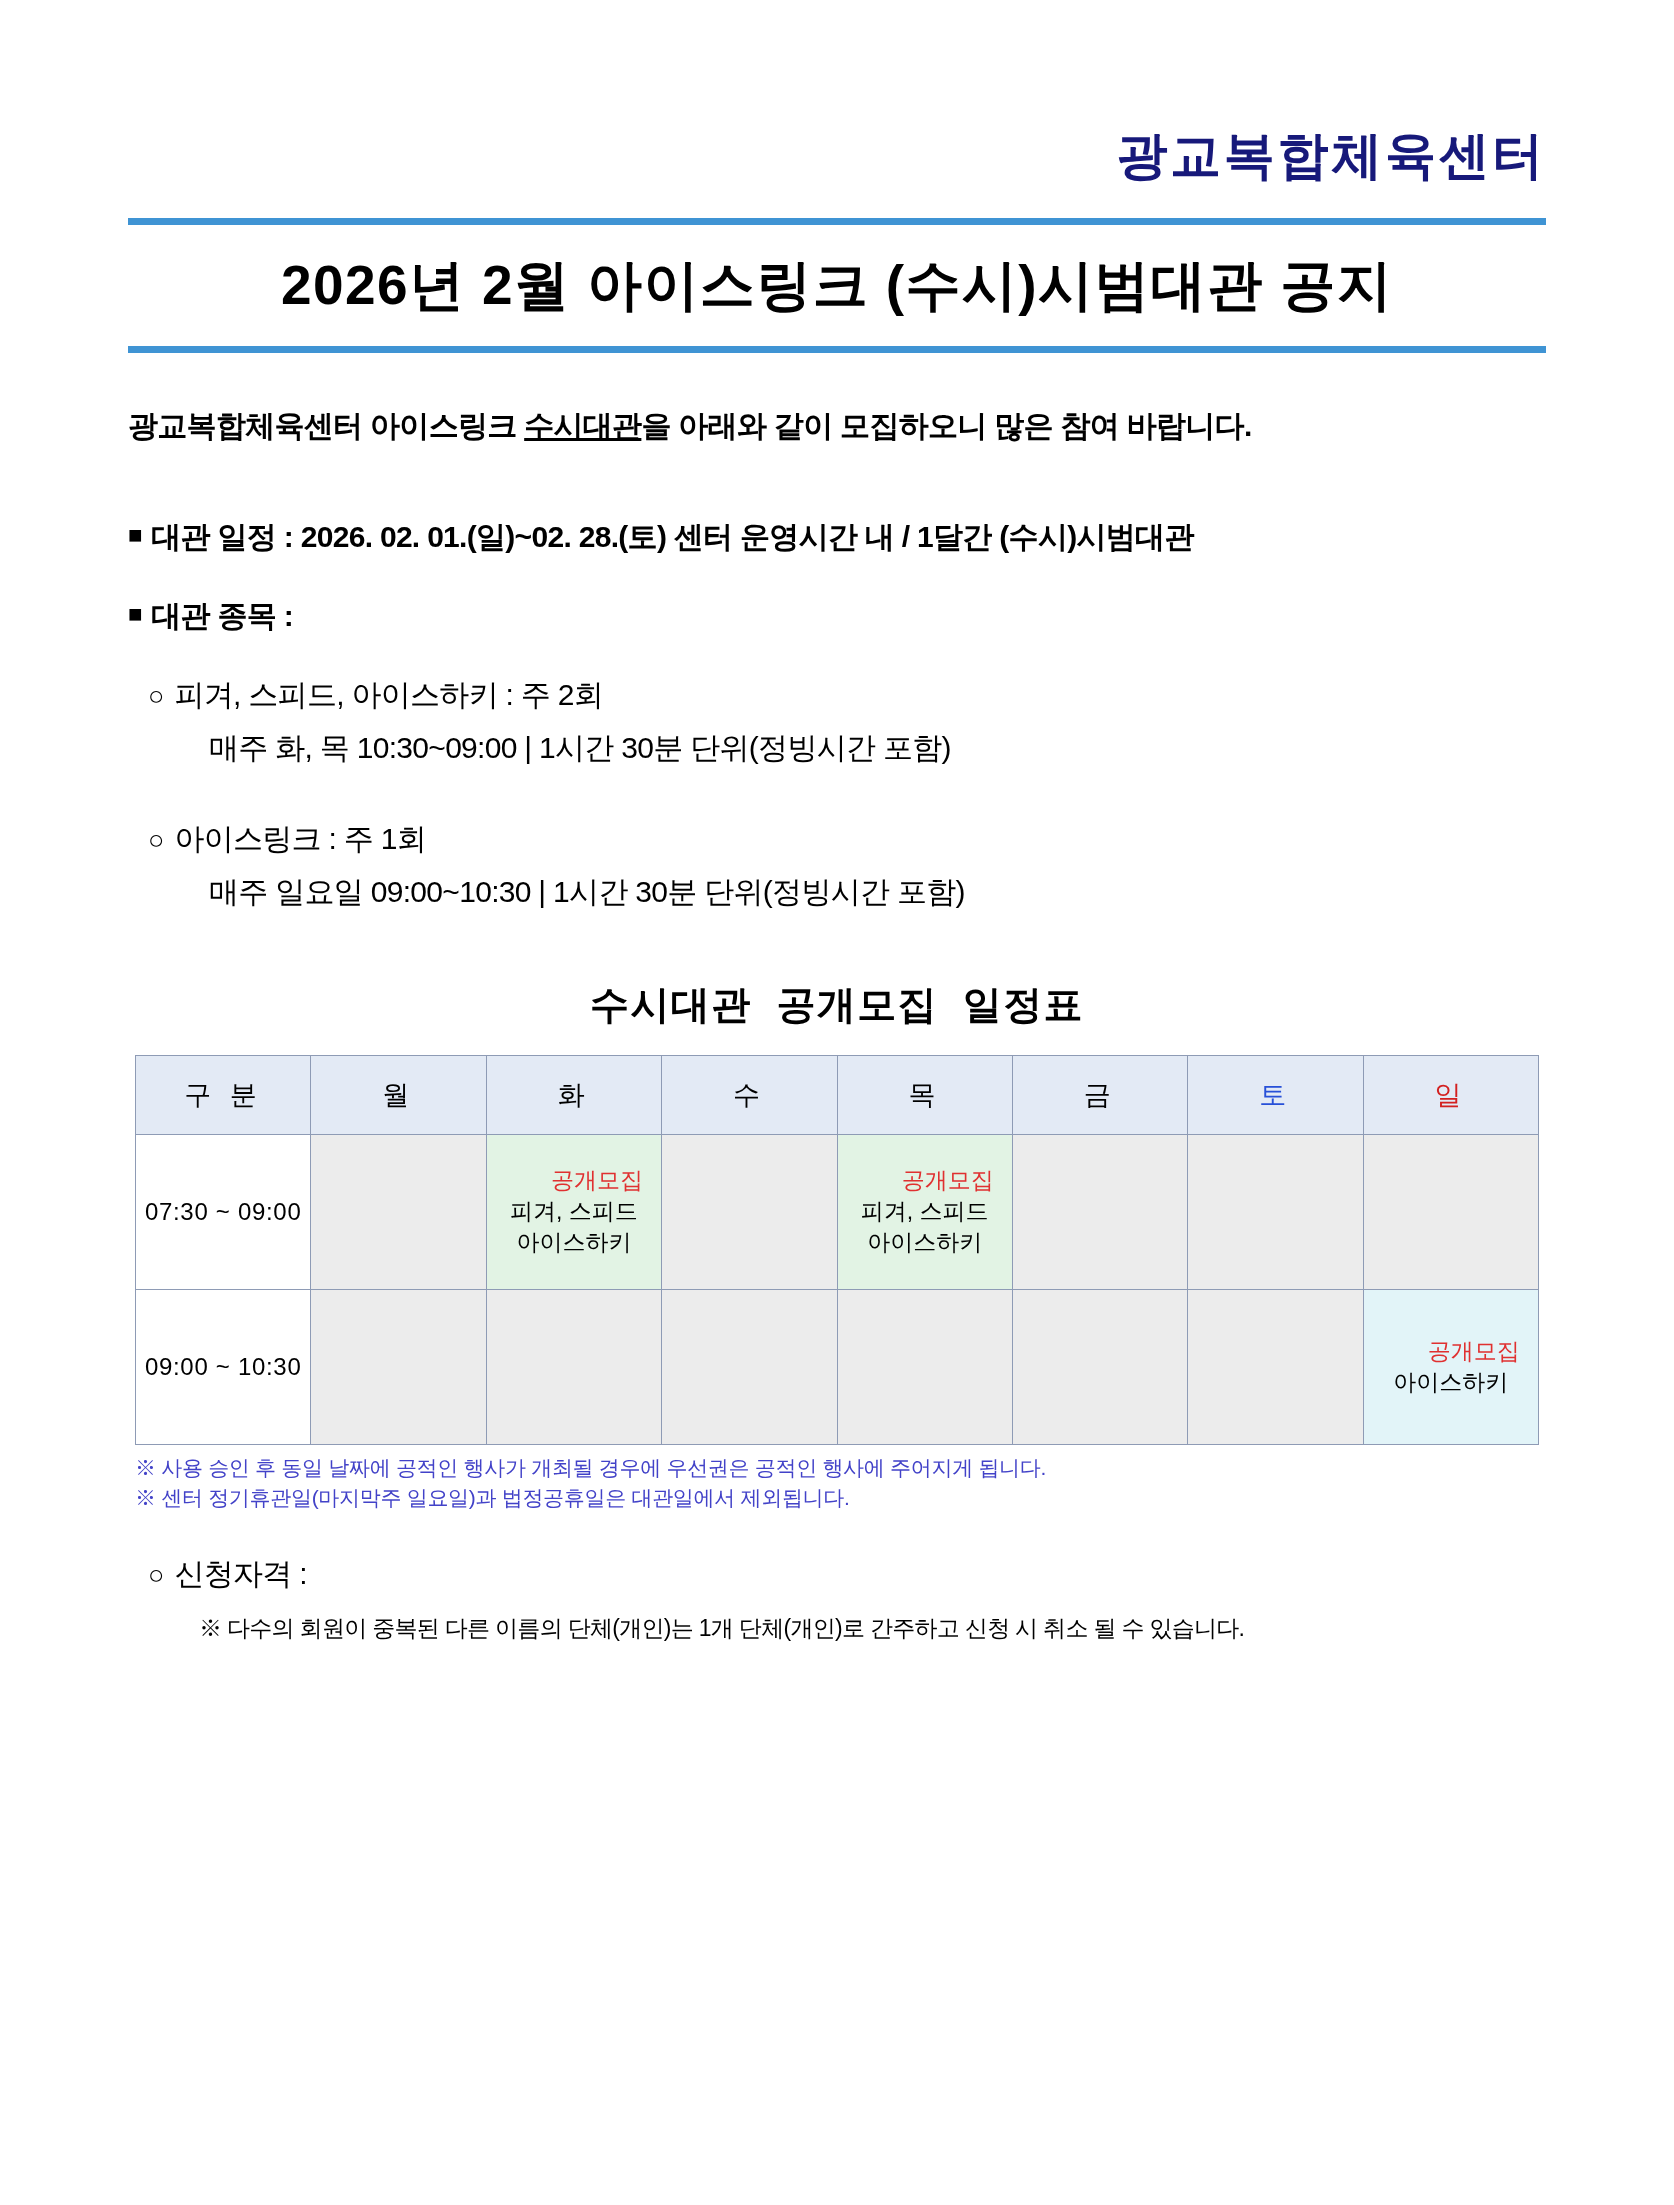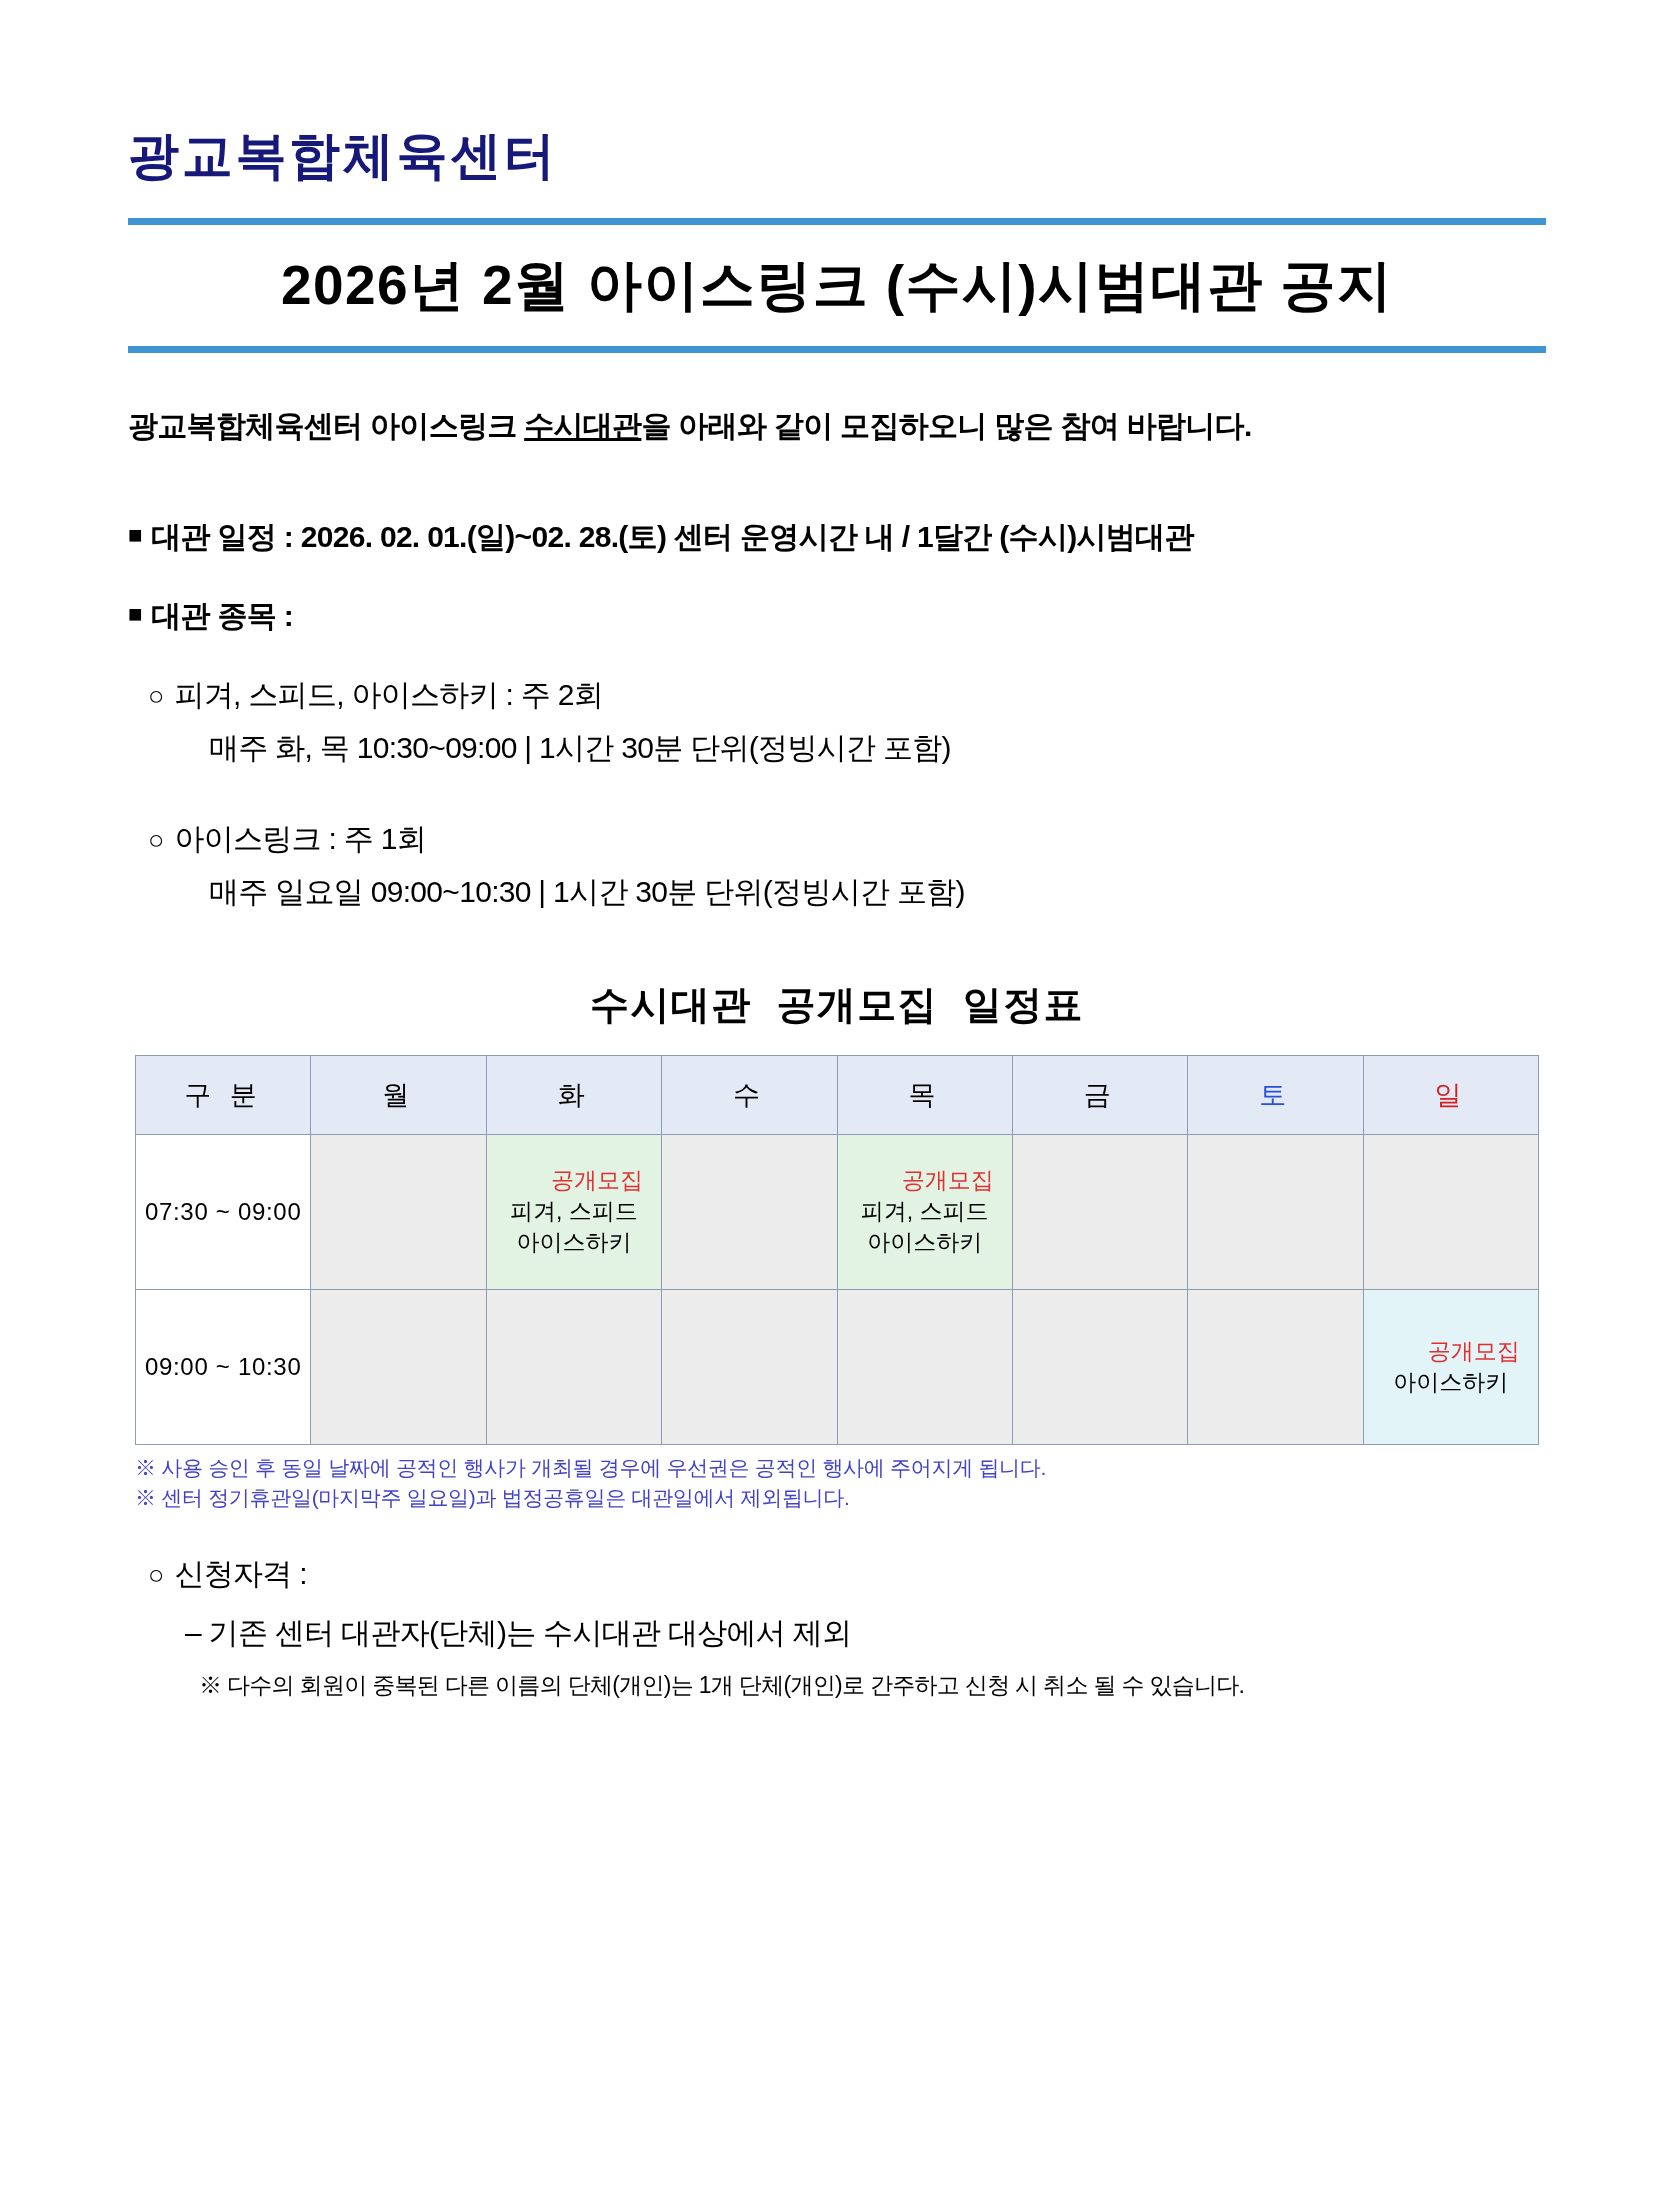--- a/index.html
+++ b/index.html
@@ -15,21 +15,21 @@
     -webkit-font-smoothing: antialiased;
   }
   .page {
     width: 1674px;
     min-height: 2205px;
     box-sizing: border-box;
     padding: 122px 128px 27px 128px;
     position: relative;
   }
   .center-title {
-    text-align: left;
+    text-align: right;
     font-size: 51px;
     font-weight: bold;
     color: #17197a;
     letter-spacing: 2.7px;
     margin: 0 0 27px 0;
   }
   .rule {
     height: 6.8px;
     background: #3f94d4;
     width: 100%;
@@ -258,18 +258,17 @@
 
   <div class="notes">
     <div class="note">※ 사용 승인 후 동일 날짜에 공적인 행사가 개최될 경우에 우선권은 공적인 행사에 주어지게 됩니다.</div>
     <div class="note">※ 센터 정기휴관일(마지막주 일요일)과 법정공휴일은 대관일에서 제외됩니다.</div>
   </div>
 
   <div class="after">
     <div class="row-circ2">
       <span class="circ">○</span><span>신청자격 :</span>
     </div>
-    <div class="dash-line">– 기존 센터 대관자(단체)는 수시대관 대상에서 제외</div>
     <div class="foot-note">※ 다수의 회원이 중복된 다른 이름의 단체(개인)는 1개 단체(개인)로 간주하고 신청 시 취소 될 수 있습니다.</div>
   </div>
 
 </div>
 
 
 </body></html>

